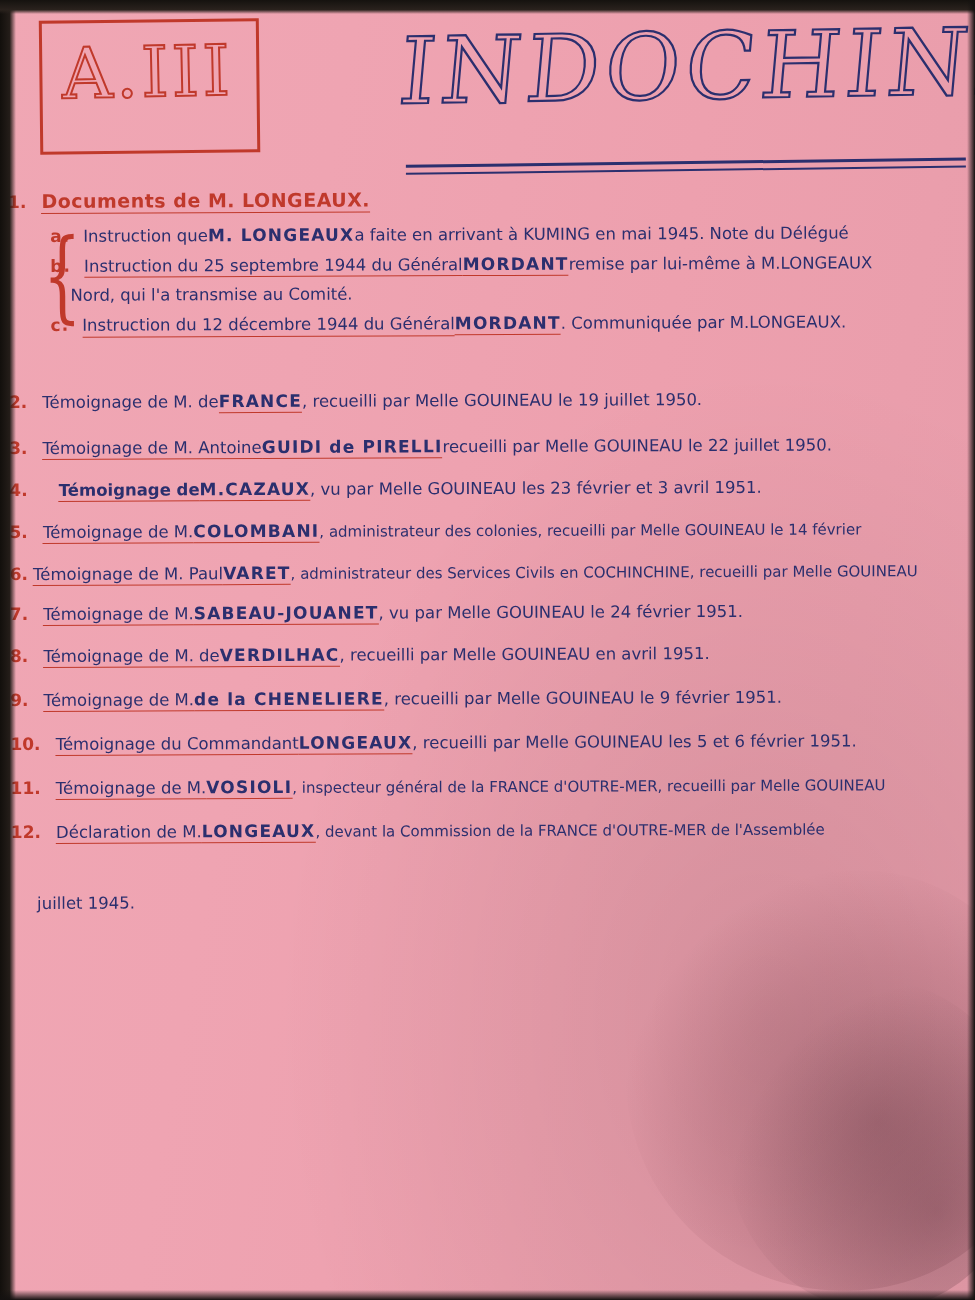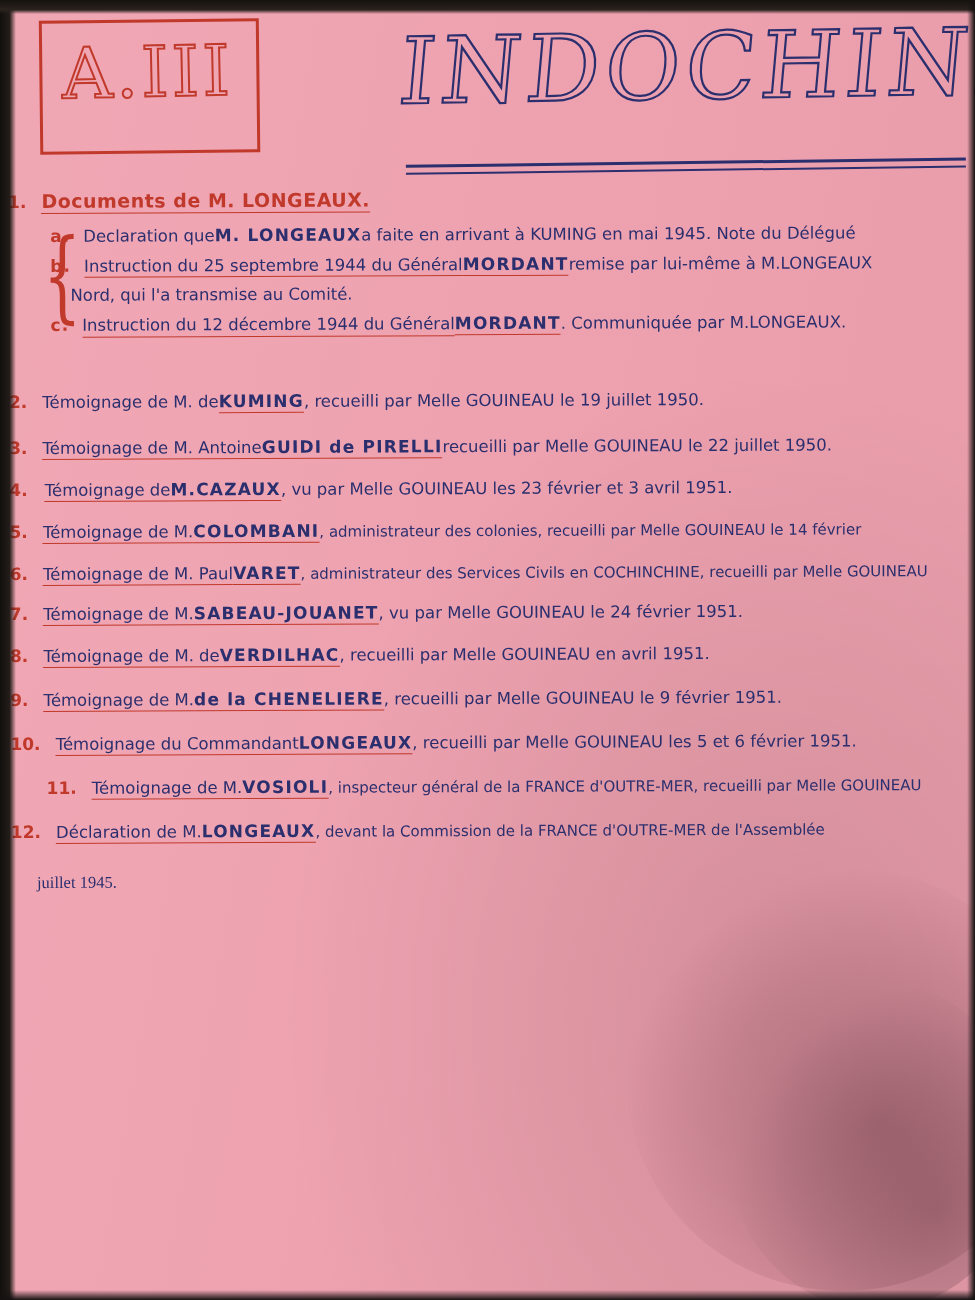--- a/index.html
+++ b/index.html
@@ -207,60 +207,60 @@
       <div id="item1">
         <div style="position:relative;white-space:nowrap;">
           <span class="num red" style="position:static;">1.</span>
           <span class="heading u" style="margin-left:10px;">Documents de M. LONGEAUX.</span>
         </div>
 
         <div id="sub-brace">{</div>
 
         <div class="sub" style="margin-top:14px;">
           <span class="lbl">a.</span>
-          <span class="body" style="margin-left:8px;">Declaration que </span><span class="body nm">M. LONGEAUX</span><span class="body"> a faite en arrivant à KUMING en mai 1945. Note du Délégué</span>
+          <span class="body" style="margin-left:8px;">Instruction que </span><span class="body nm">M. LONGEAUX</span><span class="body"> a faite en arrivant à KUMING en mai 1945. Note du Délégué</span>
         </div>
 
         <div class="sub" style="margin-top:10px;">
           <span class="lbl">b.</span>
           <span class="body u" style="margin-left:8px;">Instruction du 25 septembre 1944 du Général </span><span class="body nm u">MORDANT</span><span class="body"> remise par lui-même à M.LONGEAUX</span>
         </div>
         <div class="sub" style="margin-top:8px;margin-left:62px;">
           <span class="body">Nord, qui l'a transmise au Comité.</span>
         </div>
 
         <div class="sub" style="margin-top:10px;">
           <span class="lbl">c.</span>
           <span class="body u" style="margin-left:8px;">Instruction du 12 décembre 1944 du Général </span><span class="body nm u">MORDANT</span><span class="body">. Communiquée par M.LONGEAUX.</span>
         </div>
       </div>
 
       <div class="row" style="top:202px;">
         <span class="num red" style="position:static;">2.</span>
-        <span class="body" style="margin-left:10px;">Témoignage de M. de </span><span class="body nm u">KUMING</span><span class="body">, recueilli par Melle GOUINEAU le 19 juillet 1950.</span>
+        <span class="body" style="margin-left:10px;">Témoignage de M. de </span><span class="body nm u">FRANCE</span><span class="body">, recueilli par Melle GOUINEAU le 19 juillet 1950.</span>
       </div>
 
       <div class="row" style="top:248px;">
         <span class="num red" style="position:static;">3.</span>
         <span class="body u" style="margin-left:10px;">Témoignage de M. Antoine </span><span class="body nm u">GUIDI de PIRELLI</span><span class="body"> recueilli par Melle GOUINEAU le 22 juillet 1950.</span>
       </div>
 
       <div class="row" style="top:290px;">
         <span class="num red" style="position:static;">4.</span>
-        <span class="body u" style="margin-left:12px;">Témoignage de </span><span class="body nm u">M.CAZAUX</span><span class="body">, vu par Melle GOUINEAU les 23 février et 3 avril 1951.</span>
+        <span class="body u" style="margin-left:26px;font-weight:bold;">Témoignage de </span><span class="body nm u">M.CAZAUX</span><span class="body">, vu par Melle GOUINEAU les 23 février et 3 avril 1951.</span>
       </div>
 
       <div class="row" style="top:332px;">
         <span class="num red" style="position:static;">5.</span>
         <span class="body u" style="margin-left:10px;">Témoignage de M. </span><span class="body nm u">COLOMBANI</span><span class="body sm">, administrateur des colonies, recueilli par Melle GOUINEAU le 14 février</span>
       </div>
 
       <div class="row" style="top:374px;">
         <span class="num red" style="position:static;">6.</span>
-        <span class="body u" style="margin-left:10px;">Témoignage de M. Paul </span><span class="body nm u">VARET</span><span class="body sm">, administrateur des Services Civils en COCHINCHINE, recueilli par Melle GOUINEAU</span>
+        <span class="body u" style="">Témoignage de M. Paul </span><span class="body nm u">VARET</span><span class="body sm">, administrateur des Services Civils en COCHINCHINE, recueilli par Melle GOUINEAU</span>
       </div>
 
       <div class="row" style="top:414px;">
         <span class="num red" style="position:static;">7.</span>
         <span class="body u" style="margin-left:10px;">Témoignage de M. </span><span class="body nm u">SABEAU-JOUANET</span><span class="body">, vu par Melle GOUINEAU le 24 février 1951.</span>
       </div>
 
       <div class="row" style="top:456px;">
         <span class="num red" style="position:static;">8.</span>
         <span class="body u" style="margin-left:10px;">Témoignage de M. de </span><span class="body nm u">VERDILHAC</span><span class="body">, recueilli par Melle GOUINEAU en avril 1951.</span>
@@ -270,30 +270,30 @@
         <span class="num red" style="position:static;">9.</span>
         <span class="body u" style="margin-left:10px;">Témoignage de M. </span><span class="body nm u">de la CHENELIERE</span><span class="body">, recueilli par Melle GOUINEAU le 9 février 1951.</span>
       </div>
 
       <div class="row" style="top:544px;">
         <span class="num red" style="position:static;text-align:center;">10.</span>
         <span class="body u" style="margin-left:10px;">Témoignage du Commandant </span><span class="body nm u">LONGEAUX</span><span class="body">, recueilli par Melle GOUINEAU les 5 et 6 février 1951.</span>
       </div>
 
       <div class="row" style="top:588px;">
-        <span class="num red" style="position:static;padding-left:36px;">11.</span>
+        <span class="num red" style="position:static;">11.</span>
         <span class="body u" style="margin-left:10px;">Témoignage de M. </span><span class="body nm u">VOSIOLI</span><span class="body sm">, inspecteur général de la FRANCE d'OUTRE-MER, recueilli par Melle GOUINEAU</span>
       </div>
 
       <div class="row" style="top:632px;">
         <span class="num red" style="position:static;">12.</span>
         <span class="body u" style="margin-left:10px;">Déclaration de M. </span><span class="body nm u">LONGEAUX</span><span class="body sm">, devant la Commission de la FRANCE d'OUTRE-MER de l'Assemblée</span>
       </div>
 
-      <div class="row" style="top:684px;left:42px;font-family:Liberation Serif, serif;">
+      <div class="row" style="top:704px;left:42px;">
         <span class="body">juillet 1945.</span>
       </div>
 
     </div>
 
     <div id="shadow-blob"></div>
     <div id="shadow-blob2"></div>
   </div>
 
   <div class="edge" id="edge-left"></div>

